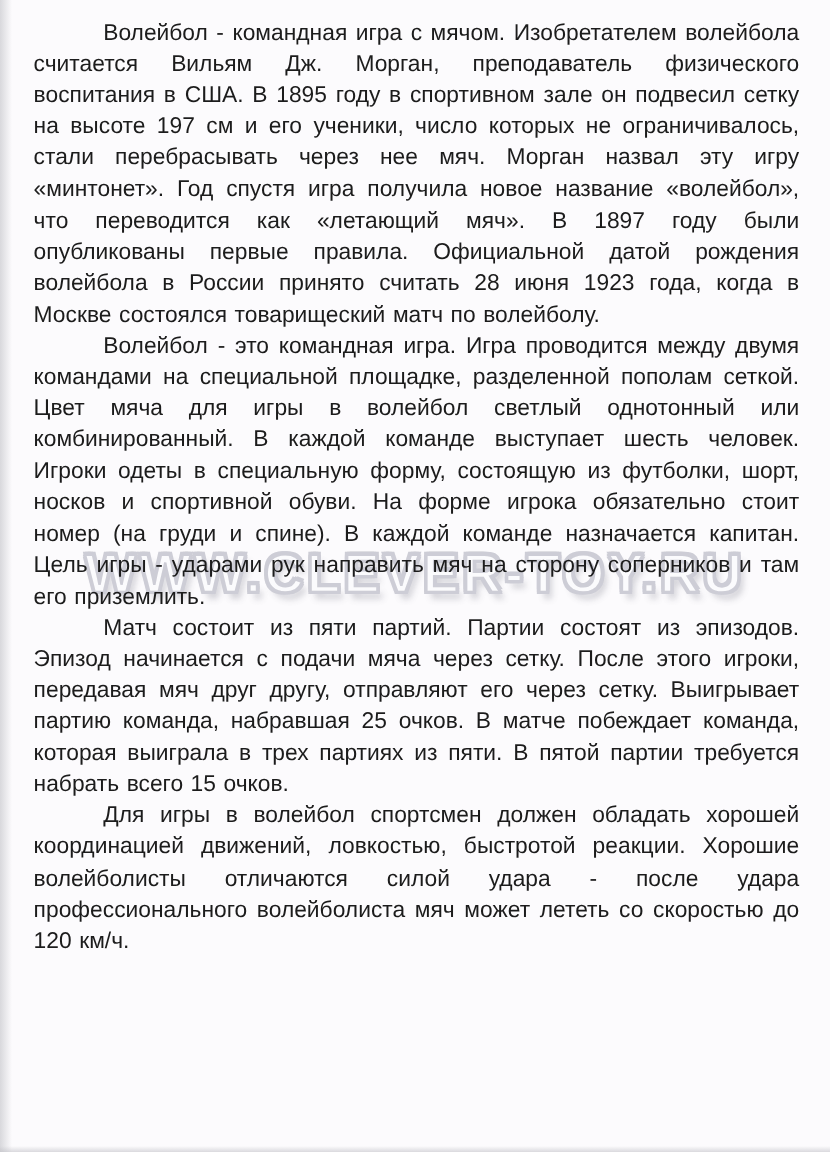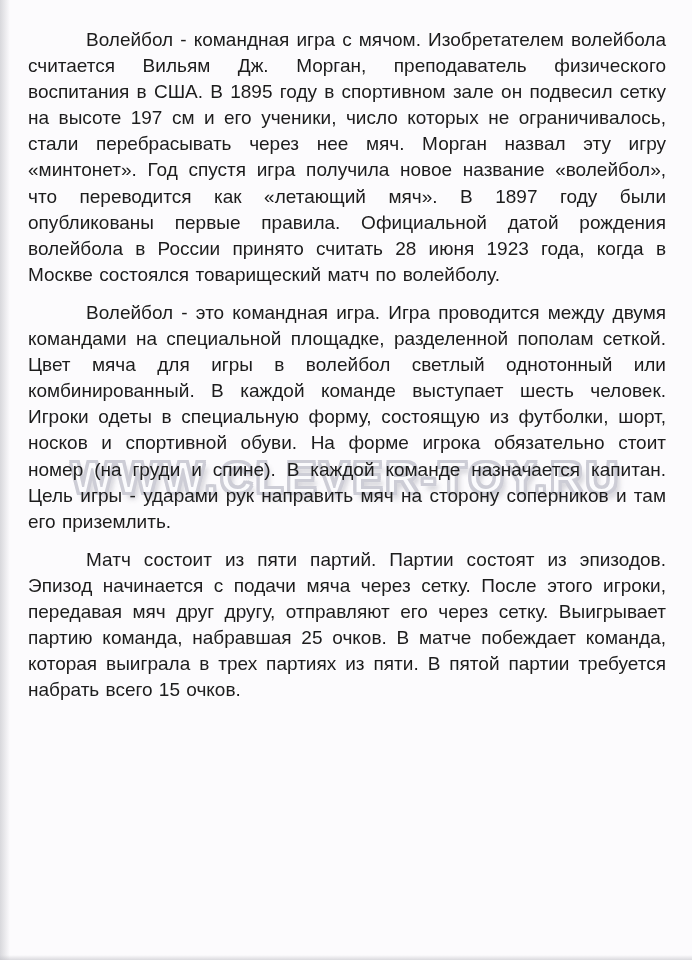--- a/index.html
+++ b/index.html
@@ -69,34 +69,34 @@
     letter-spacing:.2px;
     margin-bottom:9px;
   }
   .content p{
     font-size:19px;
     line-height:26.1px;
     text-align:justify;
     text-align-last:left;
     text-indent:58px;
     word-spacing:1px;
-    margin-top:12px;
   }
 </style>
 </head>
 <body>
 
 <div class="page">
   <div class="scan-edge-left"></div>
   <div class="scan-edge-bottom"></div>
 
   <div class="watermark">WWW.CLEVER-TOY.RU</div>
 
   <div class="content">
 
     <p>Волейбол - командная игра с мячом. Изобретателем волейбола считается Вильям Дж. Морган, преподаватель физического воспитания в США. В 1895 году в спортивном зале он подвесил сетку на высоте 197 см и его ученики, число которых не ограничивалось, стали перебрасывать через нее мяч. Морган назвал эту игру «минтонет». Год спустя игра получила новое название «волейбол», что переводится как «летающий мяч». В 1897 году были опубликованы первые правила. Официальной датой рождения волейбола в России принято считать 28 июня 1923 года, когда в Москве состоялся товарищеский матч по волейболу.</p>
 
     <p>Волейбол - это командная игра. Игра проводится между двумя командами на специальной площадке, разделенной пополам сеткой. Цвет мяча для игры в волейбол светлый однотонный или комбинированный. В каждой команде выступает шесть человек. Игроки одеты в специальную форму, состоящую из футболки, шорт, носков и спортивной обуви. На форме игрока обязательно стоит номер (на груди и спине). В каждой команде назначается капитан. Цель игры - ударами рук направить мяч на сторону соперников и там его приземлить.</p>
 
     <p>Матч состоит из пяти партий. Партии состоят из эпизодов. Эпизод начинается с подачи мяча через сетку. После этого игроки, передавая мяч друг другу, отправляют его через сетку. Выигрывает партию команда, набравшая 25 очков. В матче побеждает команда, которая выиграла в трех партиях из пяти. В пятой партии требуется набрать всего 15 очков.</p>
 
+    <p>Для игры в волейбол спортсмен должен обладать хорошей координацией движений, ловкостью, быстротой реакции. Хорошие волейболисты отличаются силой удара - после удара профессионального волейболиста мяч может лететь со скоростью до 120 км/ч.</p>
   </div>
 </div>
 
 </body></html>

